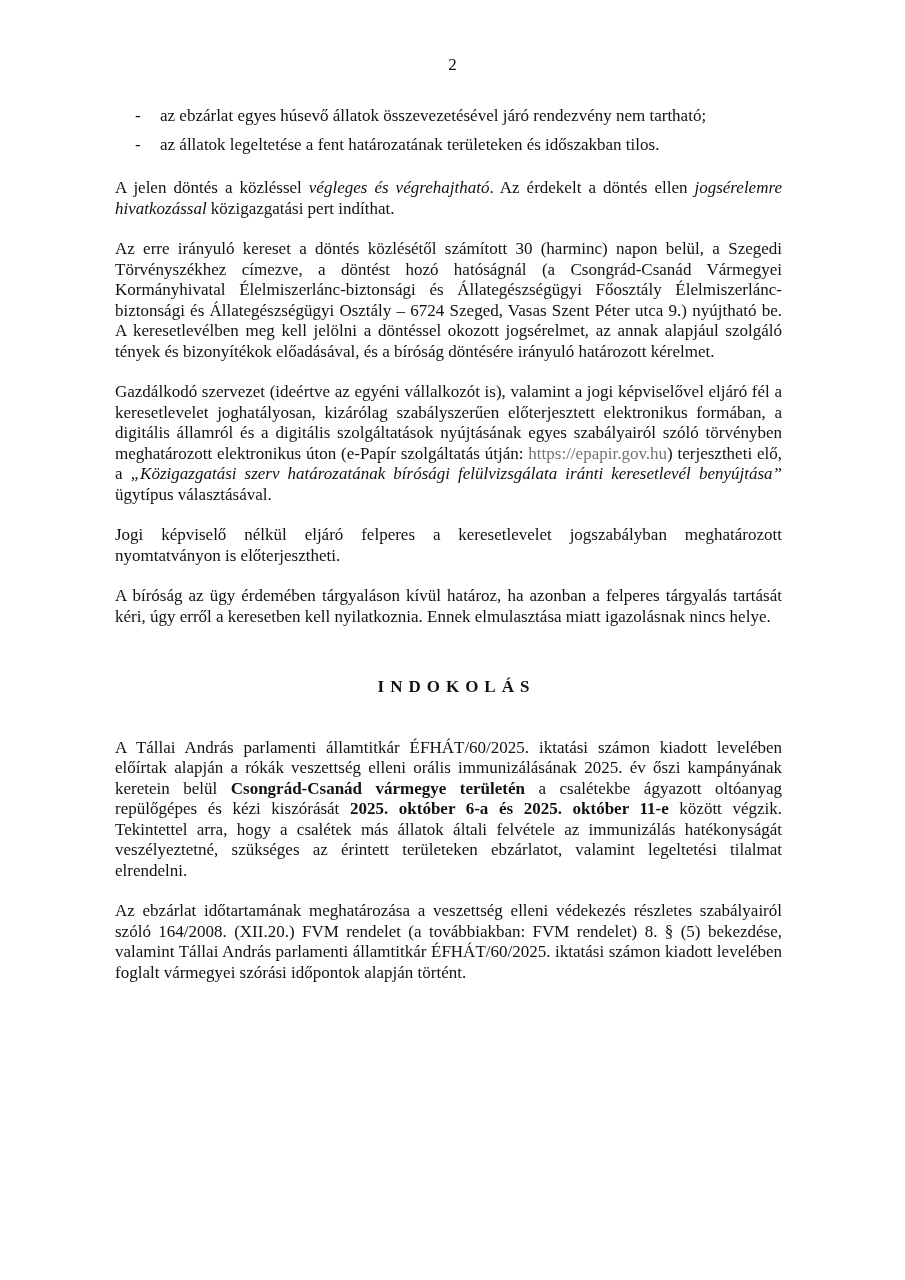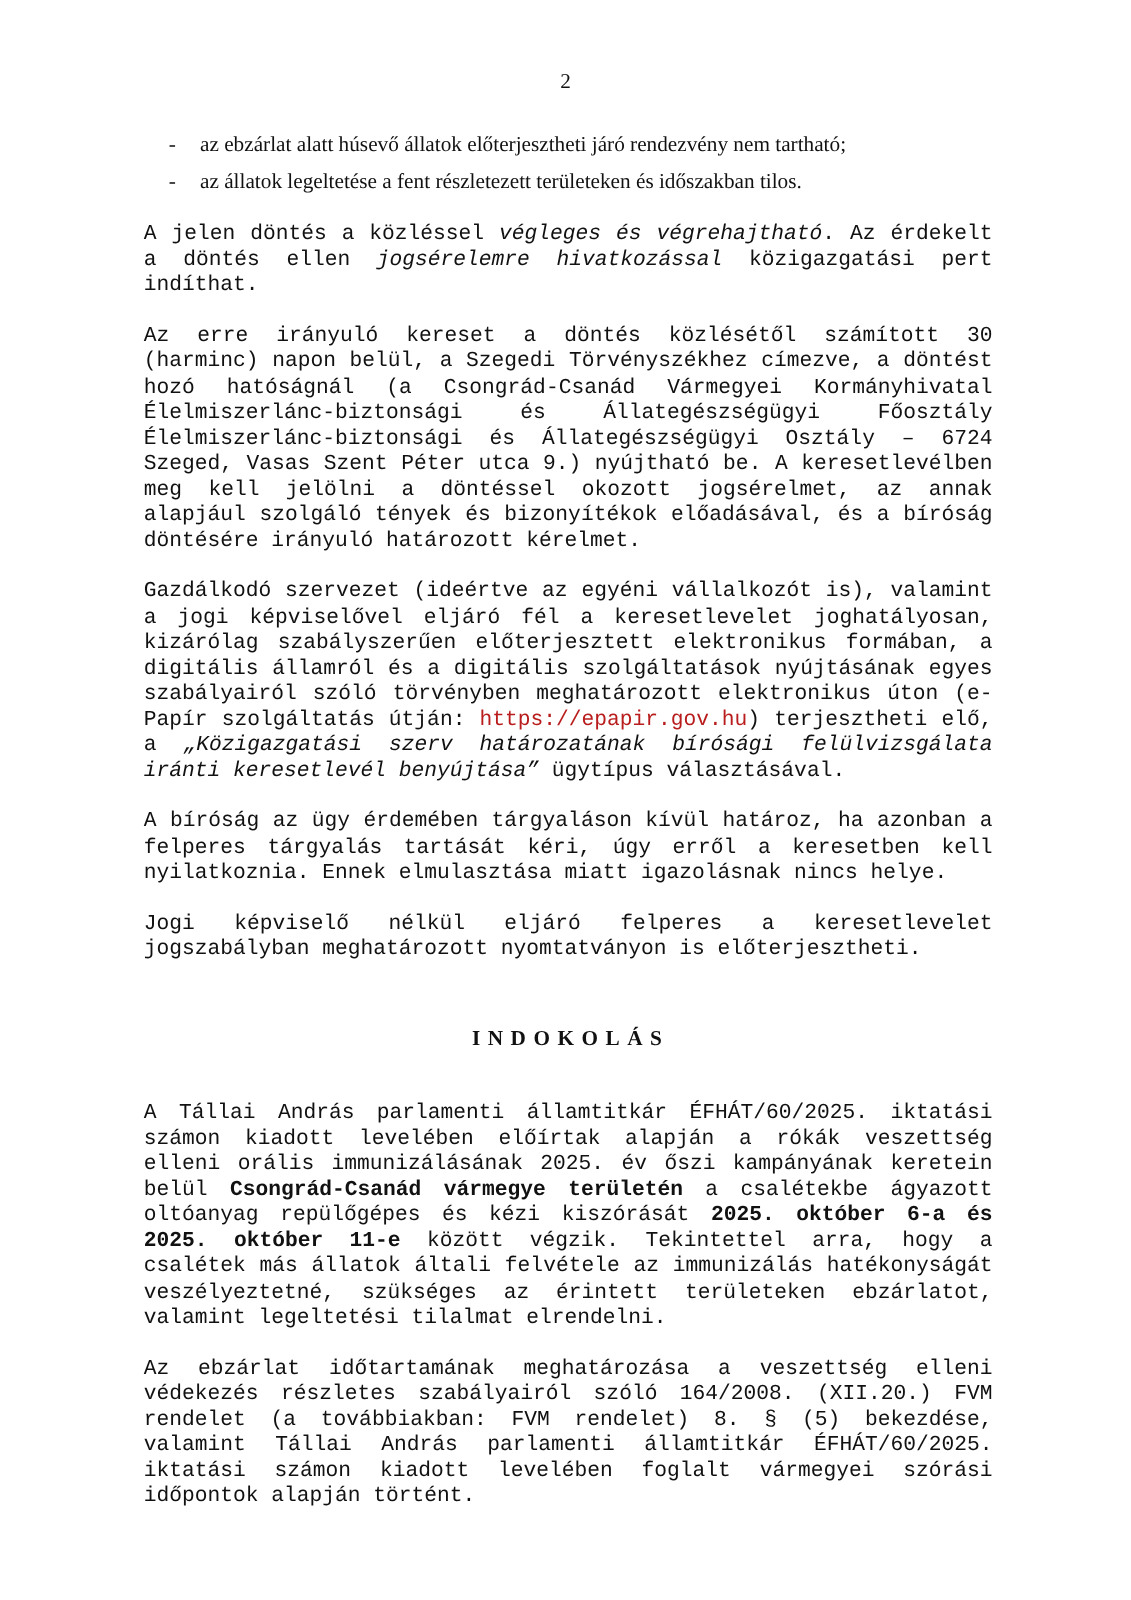--- a/index.html
+++ b/index.html
@@ -12,57 +12,57 @@
       position: absolute; top: 55px; left: 0; width: 905px; text-align: center;
       font-size: 17px;
     }
     .content {
       position: absolute; left: 115px; top: 106px; width: 683px;
       font-size: 17px; line-height: 20.5px;
     }
     .bullet { position: relative; padding-left: 45px; margin: 0 0 8px 0; }
     .bullet .dash { position: absolute; left: 20px; top: 0; }
     .bullets { margin-bottom: 23px; }
-    p { margin: 0 4px 20px 0; text-align: justify; font-family: Liberation Mono, monospace; }
+    p { margin: 0 16px 20px 0; text-align: justify; }
     p.tight { margin-bottom: 0; }
     em { font-style: italic; }
     b { font-weight: bold; }
-    .link { color: #b91c1c; }
+    .link { color: #737373; }
     .heading {
       text-align: center; font-weight: bold; letter-spacing: 6px;
       font-size: 17px; margin: 50px 0 40px 0;
     }
   </style>
 </head>
 <body>
 
 <div class="page">
   <div class="page-number">2</div>
 
   <div class="content">
     <div class="bullets">
       <div class="bullet">
         <span class="dash">-</span>
-        <span>az ebzárlat alatt húsevő állatok előterjesztheti járó rendezvény nem tartható;</span>
+        <span>az ebzárlat egyes húsevő állatok összevezetésével járó rendezvény nem tartható;</span>
       </div>
       <div class="bullet">
         <span class="dash">-</span>
-        <span>az állatok legeltetése a fent részletezett területeken és időszakban tilos.</span>
+        <span>az állatok legeltetése a fent határozatának területeken és időszakban tilos.</span>
       </div>
     </div>
 
     <p><span>A jelen döntés a közléssel </span><em>végleges és végrehajtható</em><span>. Az érdekelt a döntés ellen </span><em>jogsérelemre hivatkozással</em><span> közigazgatási pert indíthat.</span></p>
 
     <p>Az erre irányuló kereset a döntés közlésétől számított 30 (harminc) napon belül, a Szegedi Törvényszékhez címezve, a döntést hozó hatóságnál (a Csongrád-Csanád Vármegyei Kormányhivatal Élelmiszerlánc-biztonsági és Állategészségügyi Főosztály Élelmiszerlánc-biztonsági és Állategészségügyi Osztály – 6724 Szeged, Vasas Szent Péter utca 9.) nyújtható be. A keresetlevélben meg kell jelölni a döntéssel okozott jogsérelmet, az annak alapjául szolgáló tények és bizonyítékok előadásával, és a bíróság döntésére irányuló határozott kérelmet.</p>
 
     <p><span>Gazdálkodó szervezet (ideértve az egyéni vállalkozót is), valamint a jogi képviselővel eljáró fél a keresetlevelet joghatályosan, kizárólag szabályszerűen előterjesztett elektronikus formában, a digitális államról és a digitális szolgáltatások nyújtásának egyes szabályairól szóló törvényben meghatározott elektronikus úton (e-Papír szolgáltatás útján: </span><span class="link">https://epapir.gov.hu</span><span>) terjesztheti elő, a </span><em>„Közigazgatási szerv határozatának bírósági felülvizsgálata iránti keresetlevél benyújtása”</em><span> ügytípus választásával.</span></p>
 
+    <p>Jogi képviselő nélkül eljáró felperes a keresetlevelet jogszabályban meghatározott nyomtatványon is előterjesztheti.</p>
+
     <p>A bíróság az ügy érdemében tárgyaláson kívül határoz, ha azonban a felperes tárgyalás tartását kéri, úgy erről a keresetben kell nyilatkoznia. Ennek elmulasztása miatt igazolásnak nincs helye.</p>
-
-    <p>Jogi képviselő nélkül eljáró felperes a keresetlevelet jogszabályban meghatározott nyomtatványon is előterjesztheti.</p>
 
 
     <div class="heading">INDOKOLÁS</div>
 
     <p><span>A Tállai András parlamenti államtitkár ÉFHÁT/60/2025. iktatási számon kiadott levelében előírtak alapján a rókák veszettség elleni orális immunizálásának 2025. év őszi kampányának keretein belül </span><b>Csongrád-Csanád vármegye területén</b><span> a csalétekbe ágyazott oltóanyag repülőgépes és kézi kiszórását </span><b>2025. október 6-a és 2025. október 11-e</b><span> között végzik. Tekintettel arra, hogy a csalétek más állatok általi felvétele az immunizálás hatékonyságát veszélyeztetné, szükséges az érintett területeken ebzárlatot, valamint legeltetési tilalmat elrendelni.</span></p>
 
     <p>Az ebzárlat időtartamának meghatározása a veszettség elleni védekezés részletes szabályairól szóló 164/2008. (XII.20.) FVM rendelet (a továbbiakban: FVM rendelet) 8. § (5) bekezdése, valamint Tállai András parlamenti államtitkár ÉFHÁT/60/2025. iktatási számon kiadott levelében foglalt vármegyei szórási időpontok alapján történt.</p>
   </div>
 </div>
 

